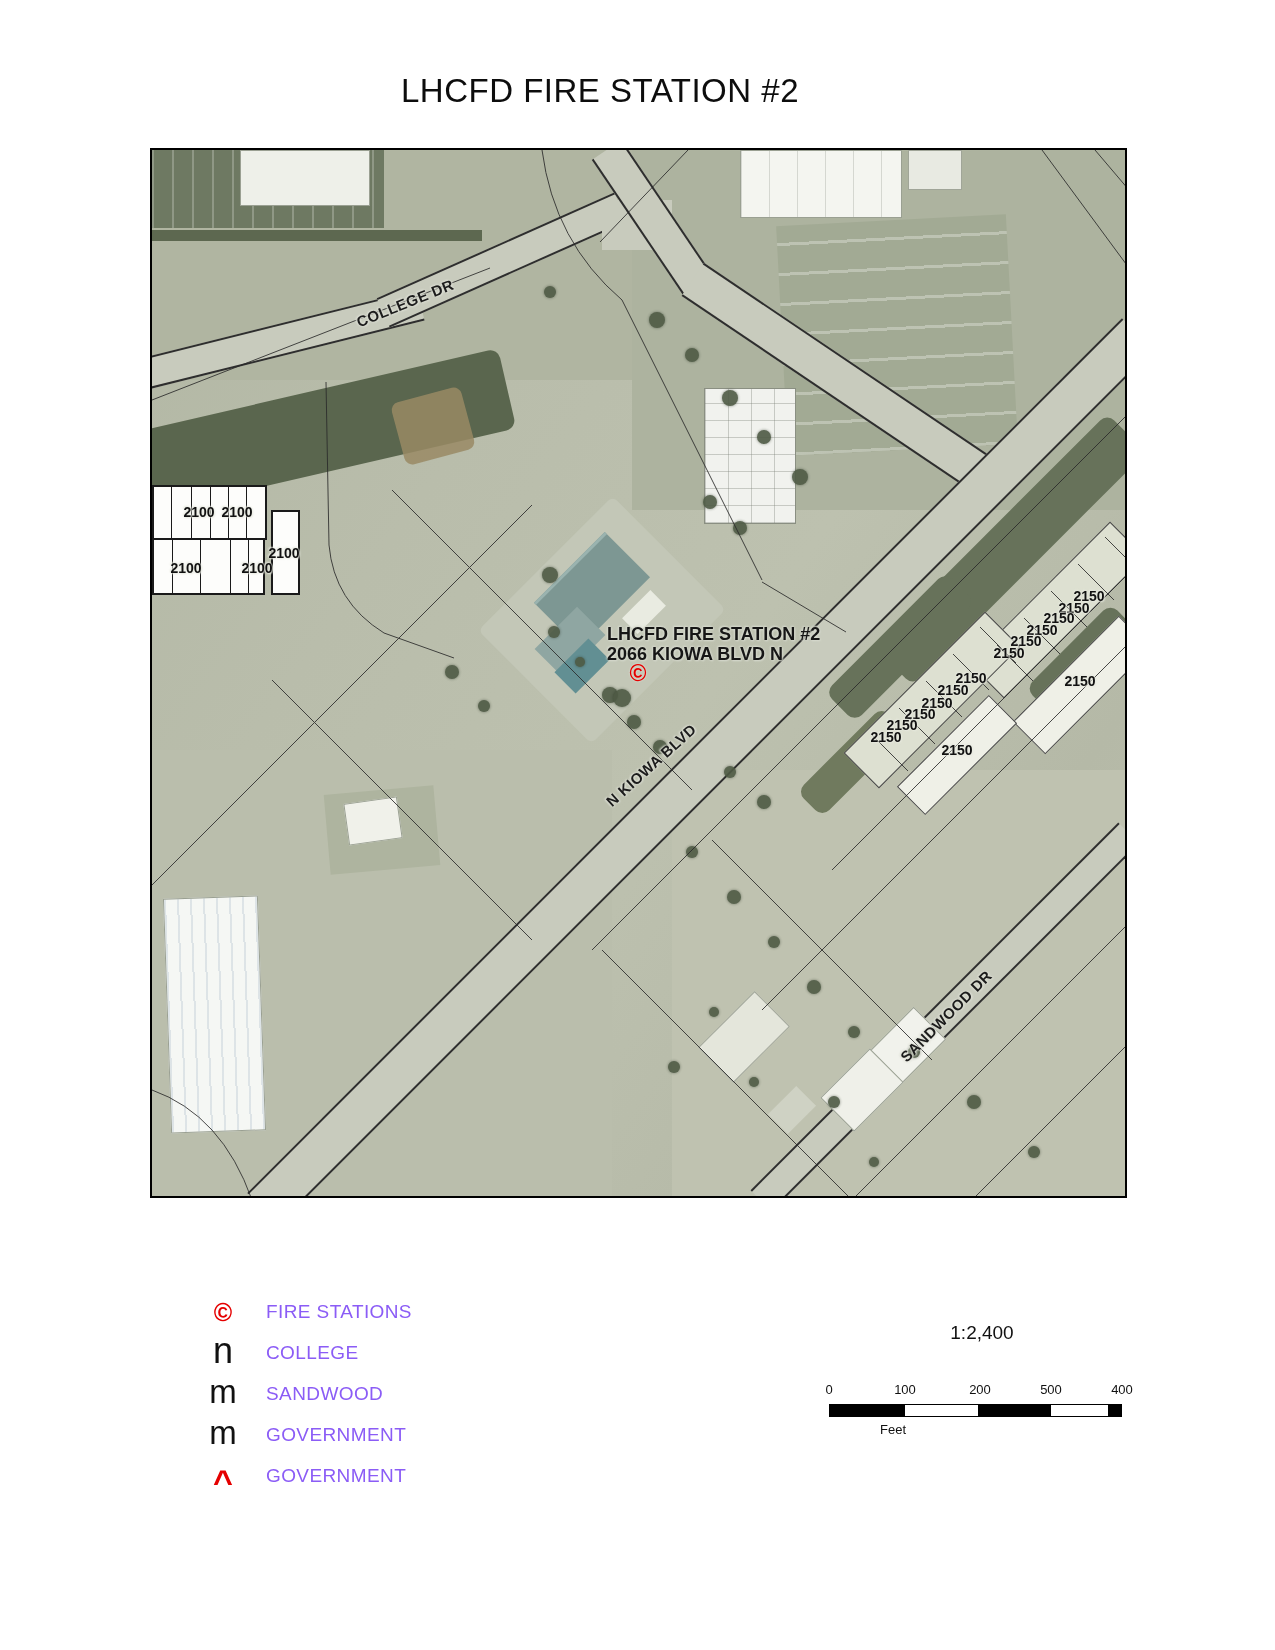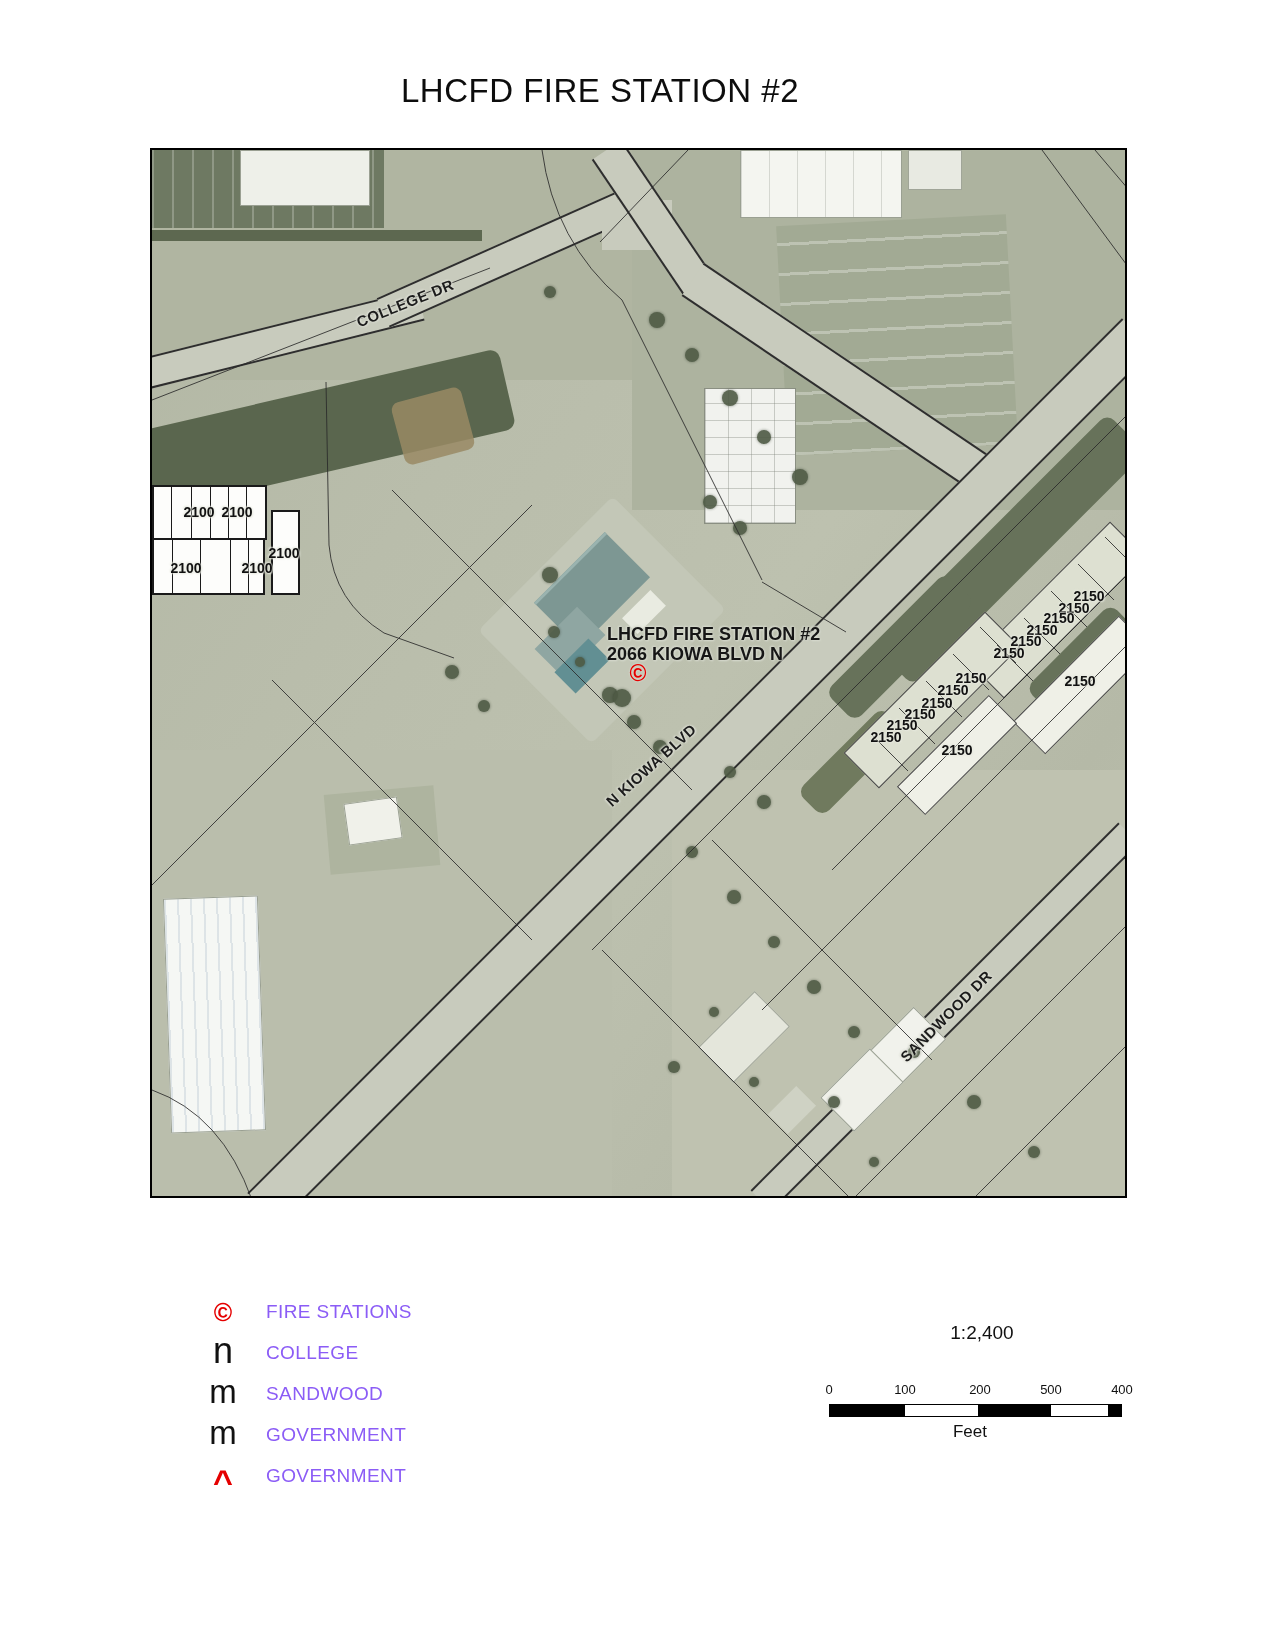--- a/index.html
+++ b/index.html
@@ -121,21 +121,21 @@
   .scale-equiv { position:absolute; left:13px; top:38px; width:400px; text-align:center; }
   .scale-tick { position:absolute; top:64px; width:40px; text-align:center; font-size:13px; }
   .t0 { left:39px; } .t1 { left:115px; } .t2 { left:190px; } .t3 { left:261px; } .t4 { left:332px; }
   .scale-bar { position:absolute; left:59px; top:86px; width:293px; height:13px; border:1px solid #000; background:#fff; }
   .seg { position:absolute; top:0; height:11px; }
   .sg1 { left:0; width:75px; background:#000; }
   .sg2 { left:75px; width:73px; background:#fff; }
   .sg3 { left:148px; width:73px; background:#000; }
   .sg4 { left:221px; width:57px; background:#fff; }
   .sg5 { left:278px; width:13px; background:#000; }
-  .scale-unit { position:absolute; left:100px; top:104px; width:200px; text-align:center; font-size:17px; }
+  .scale-unit { position:absolute; left:110px; top:104px; width:200px; text-align:left; font-size:13px; }
 </style>
 </head>
 <body>
 
 <div class="page">
 
   <h1 class="title">LHCFD FIRE STATION #2</h1>
 
   <div class="map-frame">
     <div class="map">

